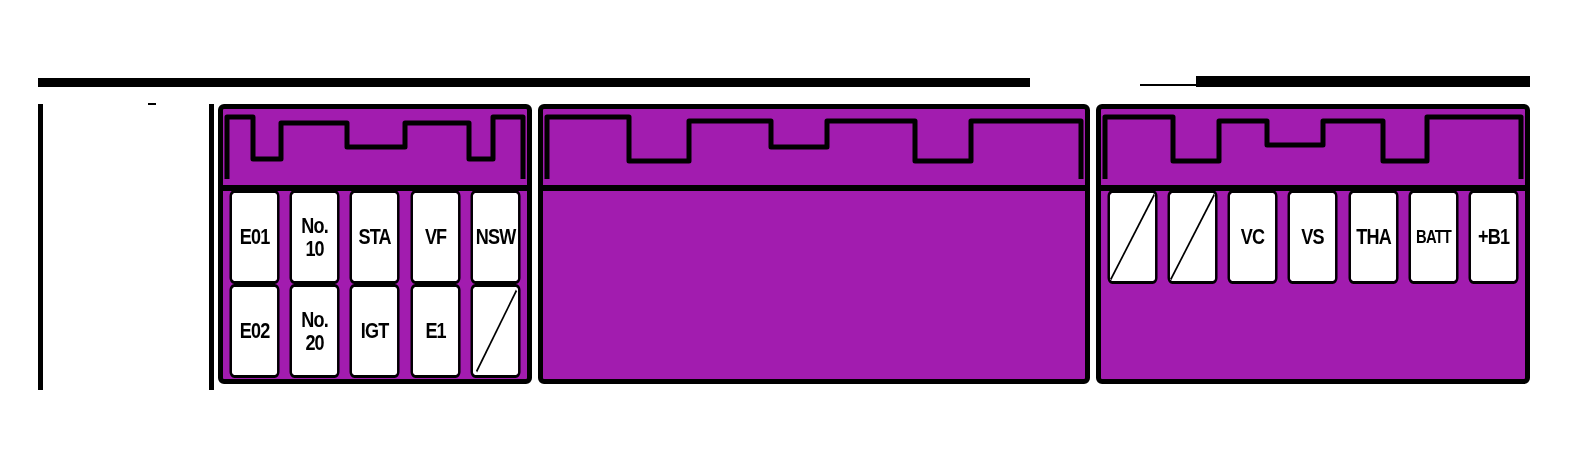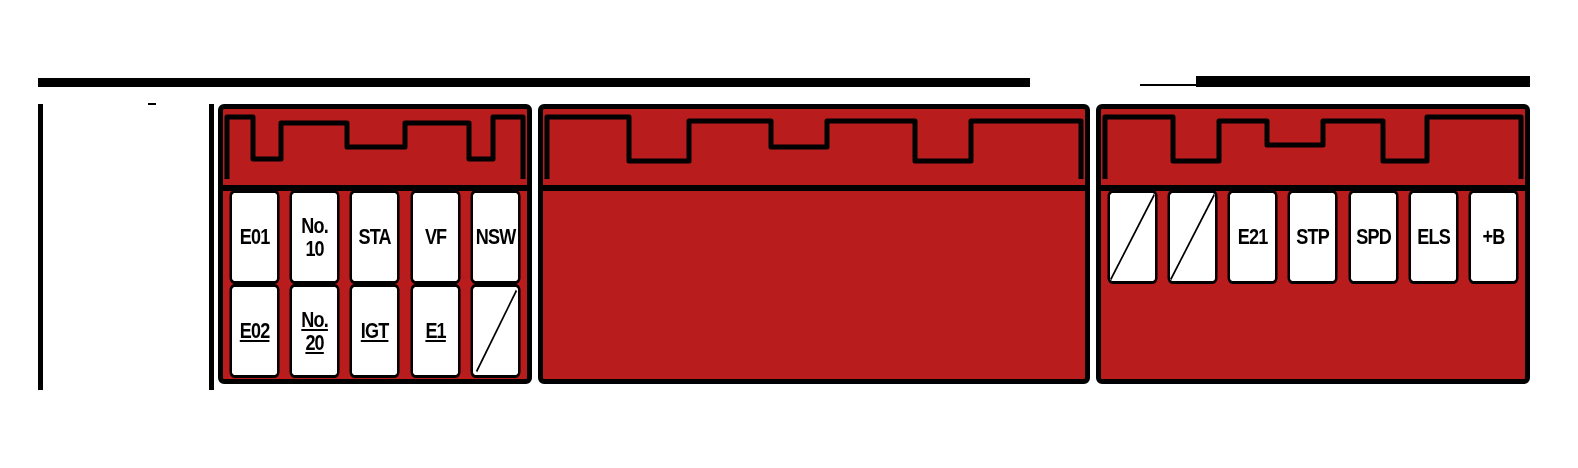--- a/index.html
+++ b/index.html
@@ -1,21 +1,21 @@
 <!DOCTYPE html>
 <html><head>
   <meta charset="utf-8">
   <style>
     html, body { margin: 0; padding: 0; background: #ffffff; }
     body { width: 1578px; height: 468px; position: relative; overflow: hidden;
            font-family: "Liberation Sans", "DejaVu Sans", sans-serif; color: #000; }
     .rule { position: absolute; background: #000; }
     .vbar { position: absolute; background: #000; }
     .connector { position: absolute; top: 104px; height: 280px; box-sizing: border-box;
-                 border: 5px solid #000; border-radius: 6px; background: #b91c1c; }
+                 border: 5px solid #000; border-radius: 6px; background: #a21caf; }
     .conn-head { position: absolute; left: 0; right: 0; top: 0; height: 76px; }
     .conn-head svg { position: absolute; left: 0; top: 0; width: 100%; height: 100%; }
     .conn-sep { position: absolute; left: -2px; right: -2px; top: 76px; height: 6px; background: #000; }
     .grid { position: absolute; left: 4px; right: 4px; top: 84px; bottom: 4px;
             display: grid; grid-template-rows: 1fr 1fr; row-gap: 6px; }
     .row { display: grid; column-gap: 5px; }
     .cell { position: relative; box-sizing: border-box; border-radius: 3px; background: #fff;
             outline: 3px solid #000; display: flex; align-items: center; justify-content: center;
             font-weight: bold; font-size: 22px; letter-spacing: -1px; transform: scaleX(0.82);
             text-align: center; line-height: 1.05; }
@@ -46,21 +46,21 @@
   <div class="conn-sep"></div>
   <div class="grid">
     <div class="row" style="grid-template-columns: repeat(5, 1fr);">
       <div class="cell">E01</div>
       <div class="cell two-line">No.
 10</div>
       <div class="cell">STA</div>
       <div class="cell">VF</div>
       <div class="cell">NSW</div>
     </div>
-    <div class="row" style="grid-template-columns: repeat(5, 1fr); text-decoration: underline;">
+    <div class="row" style="grid-template-columns: repeat(5, 1fr);">
       <div class="cell">E02</div>
       <div class="cell two-line">No.
 20</div>
       <div class="cell">IGT</div>
       <div class="cell">E1</div>
       <div class="cell blank">
         <svg viewBox="0 0 100 100" preserveAspectRatio="none">
             <line x1="8" y1="96" x2="96" y2="4" stroke="#000" stroke-width="3"></line>
           </svg>
       </div>
@@ -91,20 +91,20 @@
       <div class="cell blank">
         <svg viewBox="0 0 100 100" preserveAspectRatio="none">
             <line x1="2" y1="98" x2="98" y2="2" stroke="#000" stroke-width="3"></line>
           </svg>
       </div>
       <div class="cell blank">
         <svg viewBox="0 0 100 100" preserveAspectRatio="none">
             <line x1="2" y1="98" x2="98" y2="2" stroke="#000" stroke-width="3"></line>
           </svg>
       </div>
-      <div class="cell">E21</div>
-      <div class="cell">STP</div>
-      <div class="cell">SPD</div>
-      <div class="cell">ELS</div>
-      <div class="cell">+B</div>
+      <div class="cell">VC</div>
+      <div class="cell">VS</div>
+      <div class="cell">THA</div>
+      <div class="cell" style="font-size:18px;">BATT</div>
+      <div class="cell">+B1</div>
     </div>
   </div>
 </div>
 
 </body></html>

